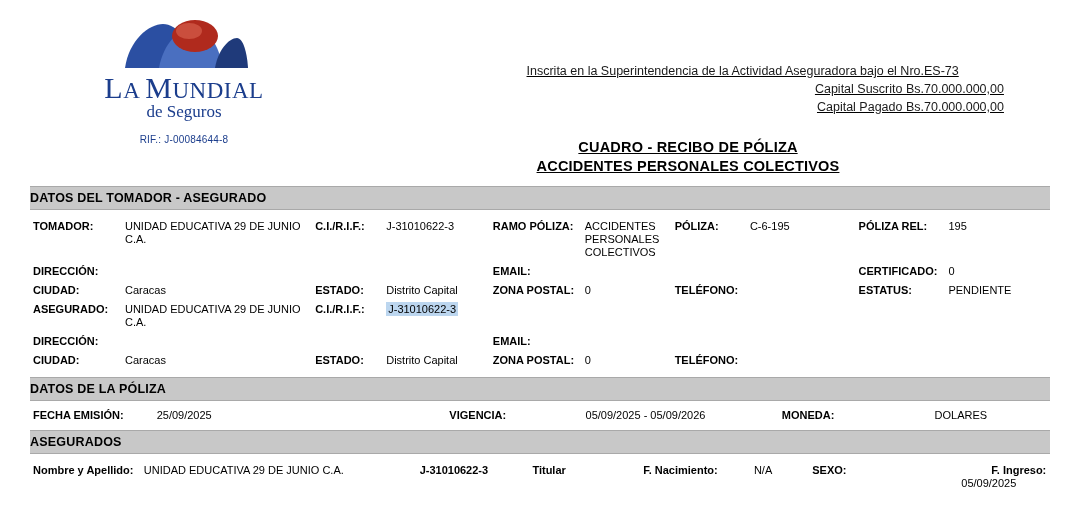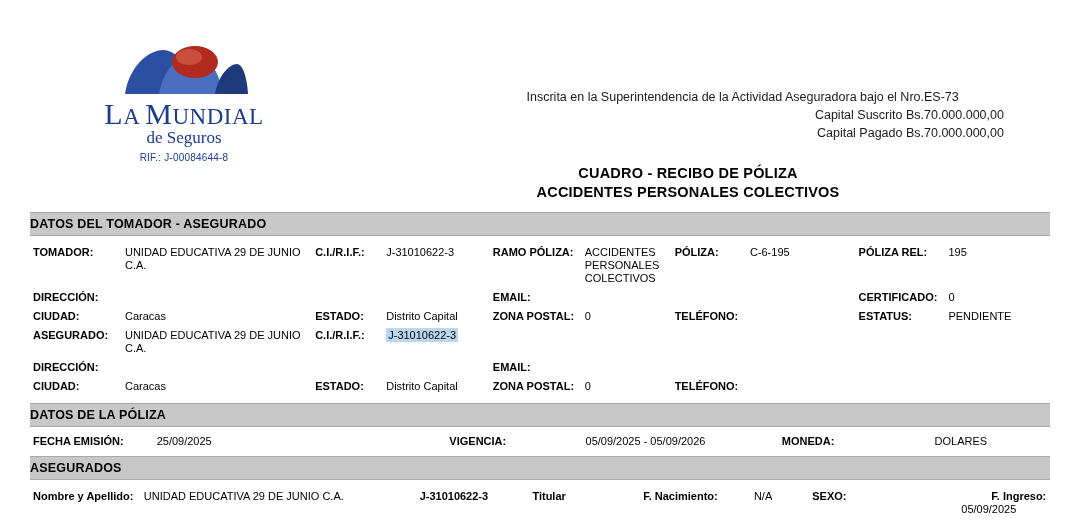--- a/index.html
+++ b/index.html
@@ -13,21 +13,21 @@
     font-family: "Liberation Sans", sans-serif;
     font-size: 11px;
     color: #000000;
     position: relative;
     overflow: hidden;
   }
 
   
   .doc-header {
     display: flex;
-    padding: 32px 34px 0 34px;
+    padding: 6px 34px 0 34px;
     box-sizing: border-box;
   }
   .brand {
     width: 300px;
     text-align: center;
     padding-top: 8px;
   }
   .brand-logo {
     width: 130px;
     height: 56px;
@@ -46,28 +46,29 @@
   .brand-name .small { font-size: 23px; }
   .brand-sub {
     font-family: "Liberation Serif", serif;
     font-size: 17px;
     color: #1b3d8c;
     margin-top: -2px;
   }
   .brand-rif {
     font-size: 10px;
     color: #1b3d8c;
-    margin-top: 4px;
+    margin-top: 12px;
     letter-spacing: 0.2px;
   }
 
   .header-right {
     flex: 1;
     padding-top: 56px;
     padding-right: 4px;
+    text-decoration: underline;
   }
   .sup-line {
     display: flex;
     justify-content: flex-end;
     font-size: 12.5px;
     line-height: 18px;
     color: #1a1a1a;
   }
   .sup-line .lbl { text-align: right; }
   .sup-line .val {

